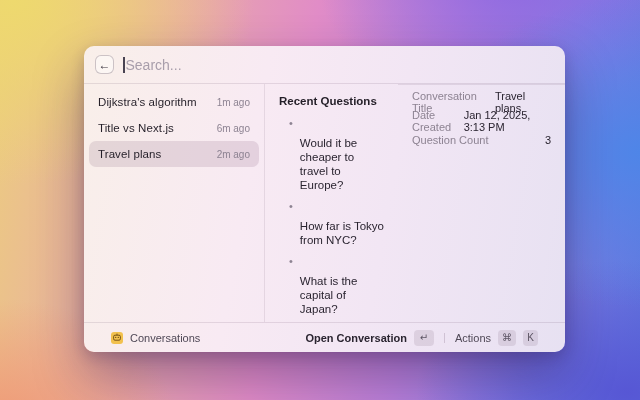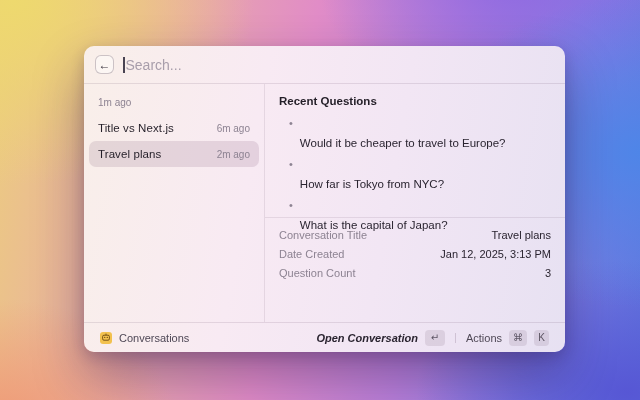--- a/index.html
+++ b/index.html
@@ -33,37 +33,37 @@
   .caret { width:1.5px; height:16px; background:#494352; margin-right:1px; }
   .placeholder { font-size:14px; color:#a89eab; }
   
   .body { flex:1; display:flex; min-height:0; }
   .list { width:181px; flex:0 0 181px; border-right:1px solid rgba(70,40,70,0.10); padding:5px 5px; }
   .row { height:26px; border-radius:7px; display:flex; align-items:center; justify-content:space-between;
     padding:0 9px; margin-bottom:0; }
   .row.selected { background:rgba(92,48,86,0.13); }
   .row-title { font-size:11.5px; color:#241f28; letter-spacing:0.1px; }
   .row-time { font-size:10px; color:#8d8392; }
-  .detail { flex:1; display:flex; flex-direction:column; min-width:0; }
+  .detail { flex:1; display:flex; flex-direction:row; min-width:0; }
   .questions { height:133px; flex:0 0 133px; padding:11px 14px; }
   .section-title { font-size:11.5px; font-weight:bold; color:#231e27; margin-bottom:9px; }
   .q-item { display:flex; gap:7px; margin:0 0 7px 10px; align-items:flex-start; }
   .bullet { color:#8d8392; font-size:11px; line-height:14px; }
   .q-text { font-size:11.5px; color:#2a2430; line-height:14px;margin-top:20px; }
   .metadata { border-top:1px solid rgba(70,40,70,0.10); padding:7px 14px 8px; }
   .meta-row { display:flex; align-items:center; justify-content:space-between; height:19px; }
   .meta-label { font-size:11px; color:#8d8392; }
   .meta-value { font-size:11px; color:#2a2430; }
   
   .footer { flex:0 0 30px; height:30px; border-top:1px solid rgba(70,40,70,0.12);
-    display:flex; align-items:center; padding:0 16px; gap:7px; }
+    display:flex; align-items:center; padding:0 27px; gap:7px; }
   .app-icon { width:12px; height:12px; flex:0 0 12px; }
   .footer-app { font-size:11px; color:#4f4856; }
   .spacer { flex:1; }
-  .footer-action-primary { font-size:11px; font-weight:bold; color:#2a2430;font-style:italic; }
+  .footer-action-primary { font-size:11px; font-weight:bold; color:#2a2430; }
   .key { background:rgba(114,84,114,0.15); border-radius:4px; height:16px; min-width:15px;
     display:inline-flex; align-items:center; justify-content:center; padding:0 4px;
     font-size:10px; color:#5d5564; }
   .key-return { min-width:20px; }
   .footer-sep { width:1px; height:10px; background:rgba(70,40,70,0.18); margin:0 3px; }
   .footer-actions { font-size:11px; color:#4f4856; }
 </style>
 </head>
 <body>
 
@@ -76,20 +76,21 @@
     <div class="search-field">
       <span class="caret"></span>
       <span class="placeholder">Search...</span>
     </div>
   </div>
 
   <div class="body">
 
     <div class="list">
       <div class="row">
+        <span class="row-title">Dijkstra's algorithm</span>
         <span class="row-time">1m ago</span>
       </div>
       <div class="row">
         <span class="row-title">Title vs Next.js</span>
         <span class="row-time">6m ago</span>
       </div>
       <div class="row selected">
         <span class="row-title">Travel plans</span>
         <span class="row-time">2m ago</span>
       </div>

